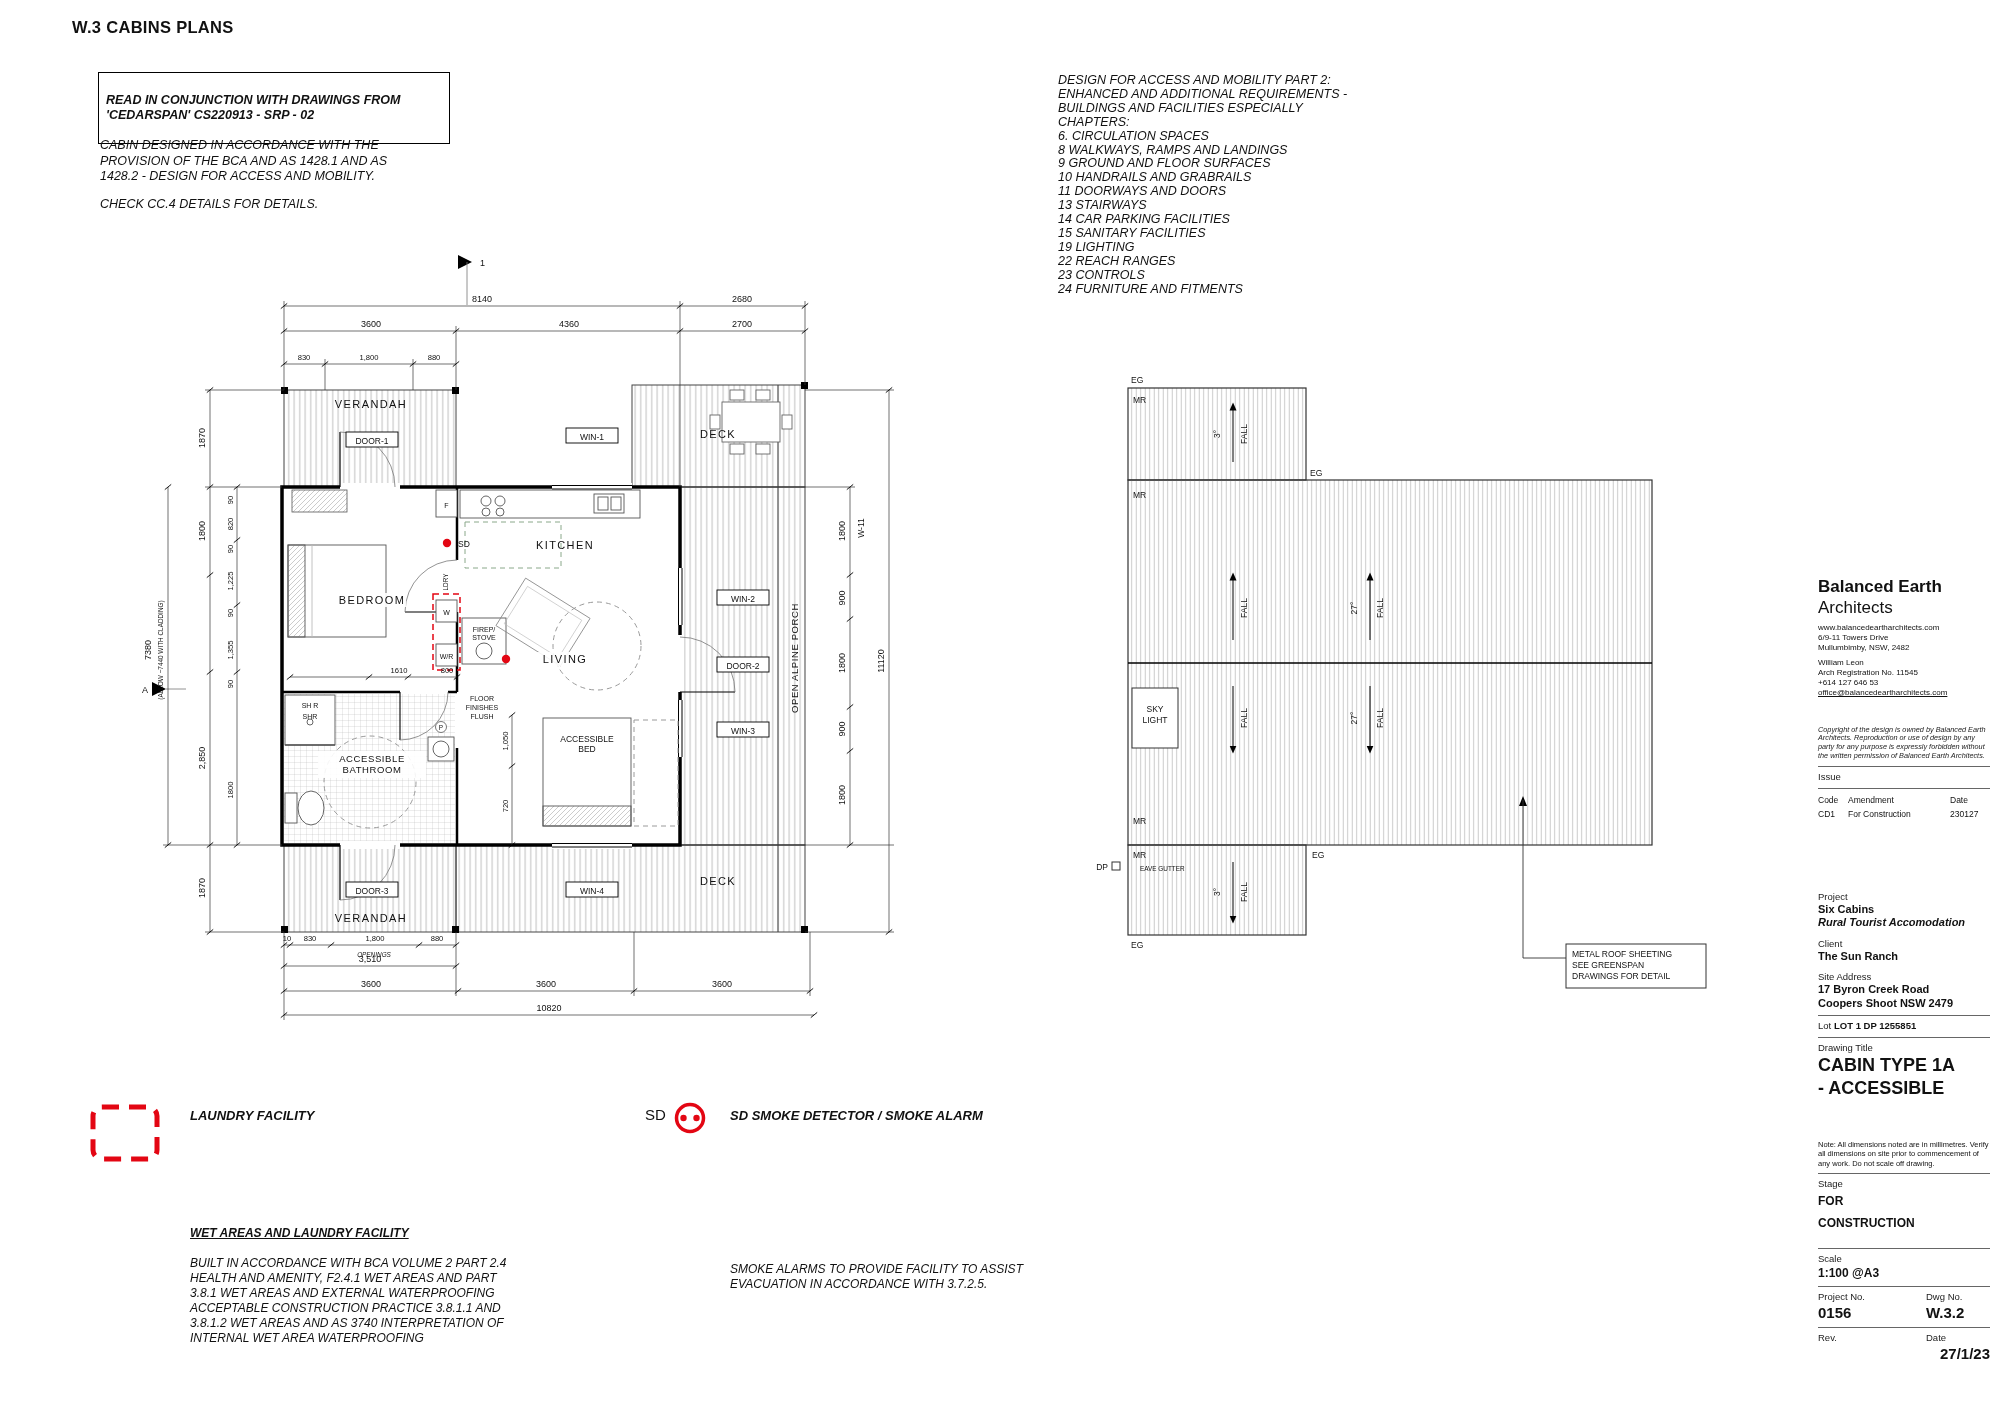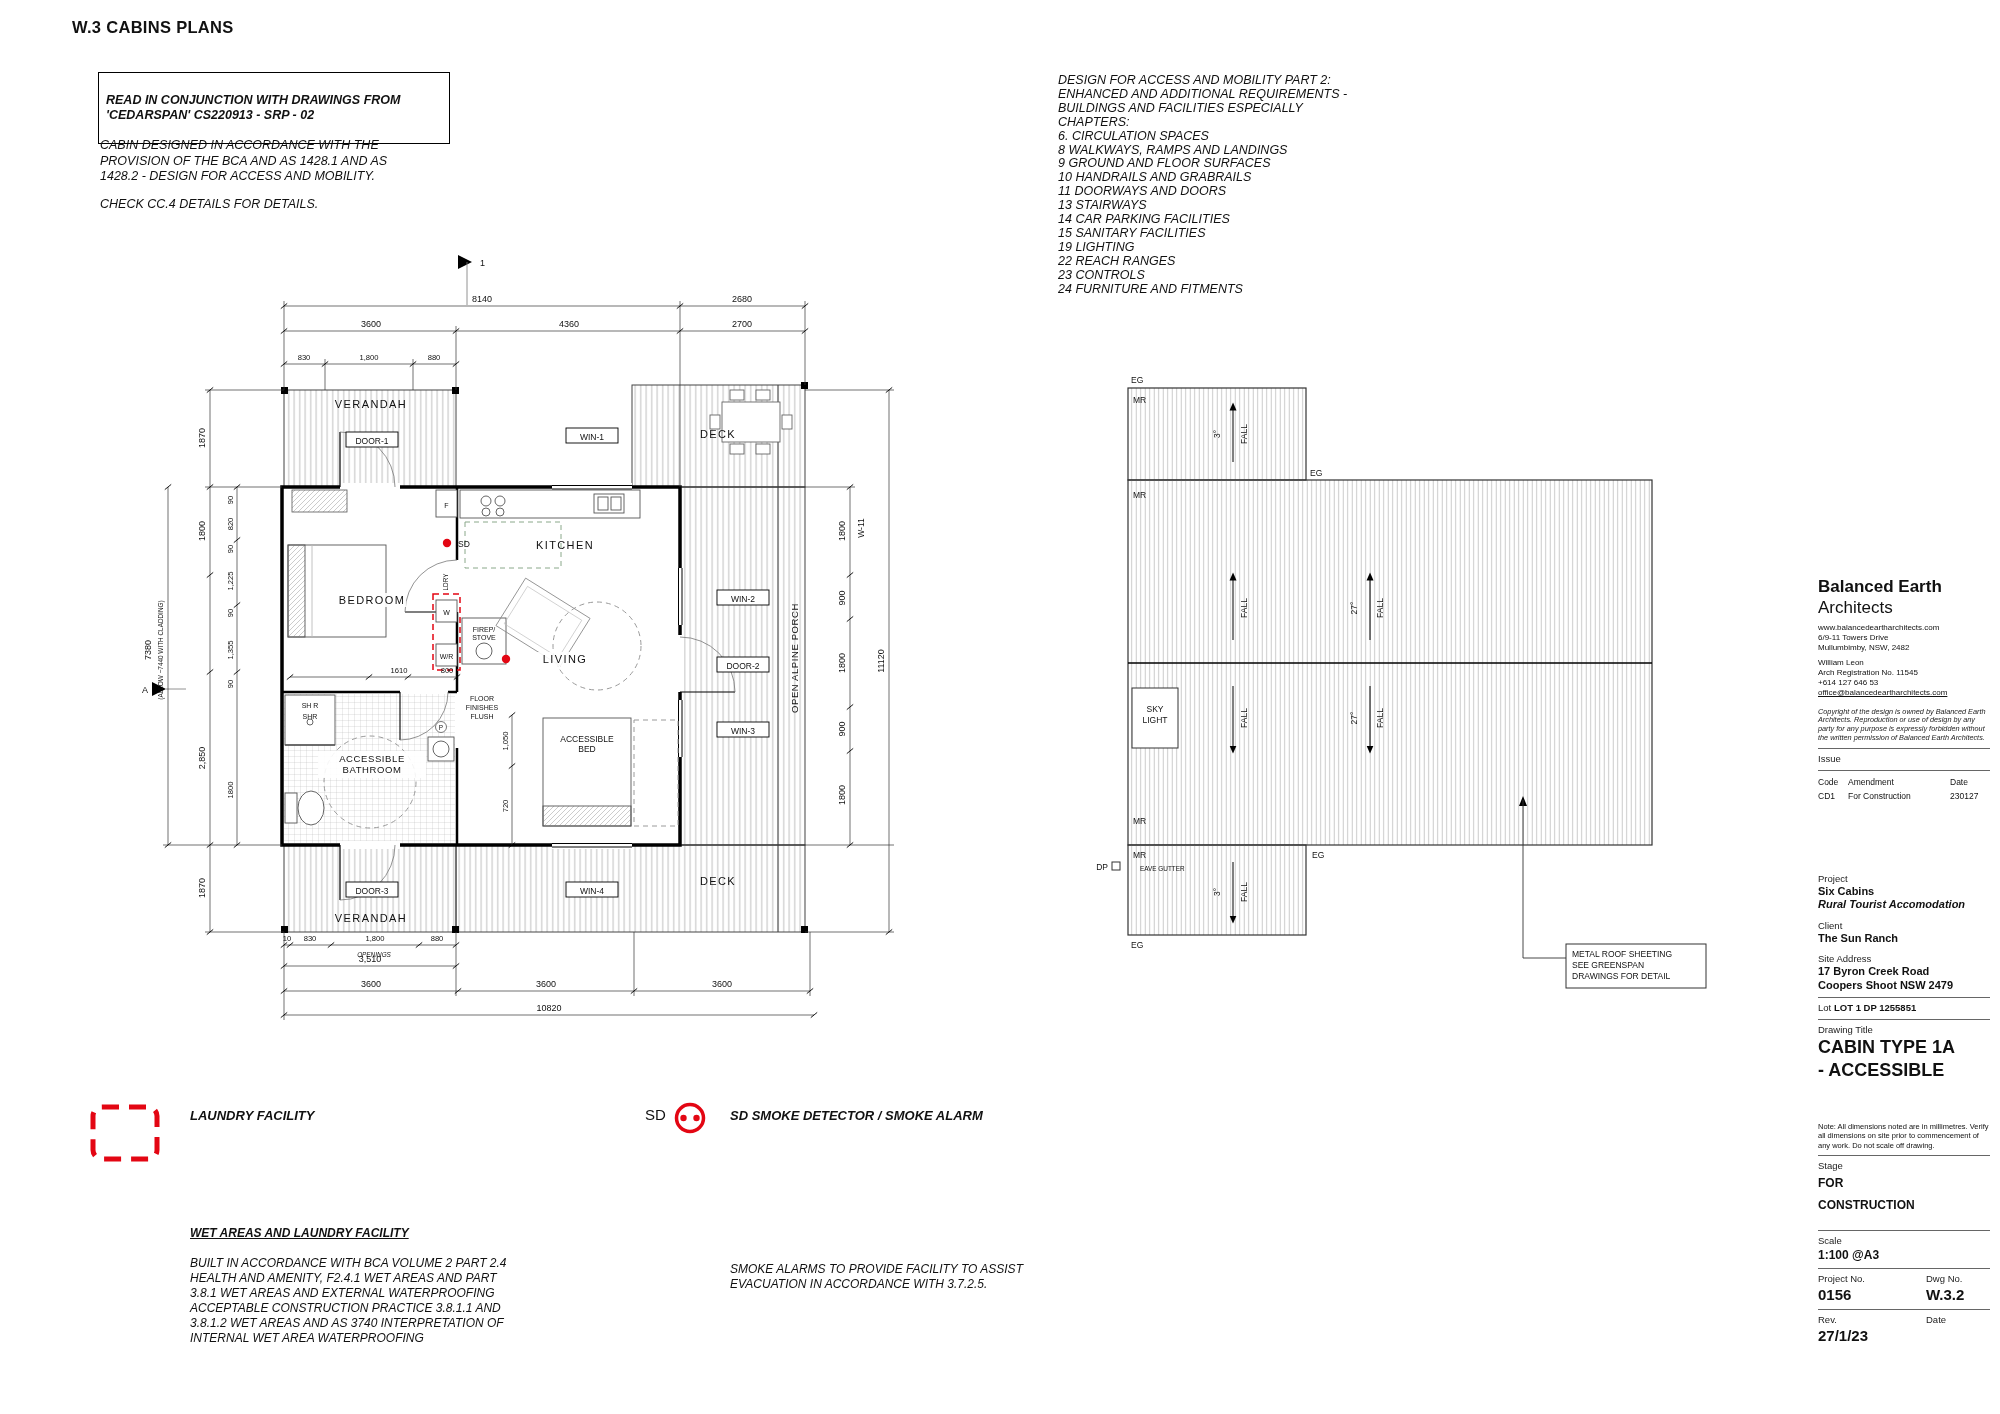--- a/index.html
+++ b/index.html
@@ -21,21 +21,21 @@
 .xs{font-size:7px}
 .xxs{font-size:6.4px}
 .dim{font-size:9px}
 .dimxs{font-size:7.6px}
 .tb{font-size:10px;line-height:12px}
 .tb hr{border:none;border-top:1px solid #666;margin:5px 0 4px}
 .tb-lbl{font-size:9.5px;color:#222}
 .tb-firm{line-height:21px}
 .tb-firm div{font-size:17px}
 .tb-contact{font-size:8px;line-height:9.8px;margin-top:5px}
-.tb-copy{font-size:7.3px;line-height:8.8px;margin-top:10px;color:#222}
+.tb-copy{font-size:7.3px;line-height:8.8px;margin-top:28px;color:#222}
 .tb-issue{width:100%;border-collapse:collapse;font-size:8.5px}
 .tb-issue td{padding:1px 0;vertical-align:top}
 .tb-issue td:first-child{width:30px}
 .tb-issue td:last-child{width:40px}
 .tb-v{font-size:11px;line-height:13.5px}
 .tb-note{font-size:7.5px;line-height:9.2px;margin-top:40px}
 .tb-big{font-size:18px;font-weight:bold;line-height:23px}
 .tb-row{display:flex;justify-content:space-between}
 .fs15{font-size:15px;font-weight:bold;line-height:19px}
 .fs17{font-size:12px;font-weight:bold;line-height:22px}
@@ -558,16 +558,16 @@
       <div style="text-align:left;width:64px">
         <div class="tb-lbl">Dwg No.</div>
         <div class="fs15">W.3.2</div>
       </div>
     </div>
     <hr>
     <div class="tb-row">
       <div class="tb-lbl">Rev.</div>
       <div class="tb-lbl" style="width:64px">Date</div>
     </div>
-    <div class="fs15" style="">27/1/23</div>
+    <div class="fs15" style="text-align:right">27/1/23</div>
   </div>
 
 </div>
 
 </body></html>

